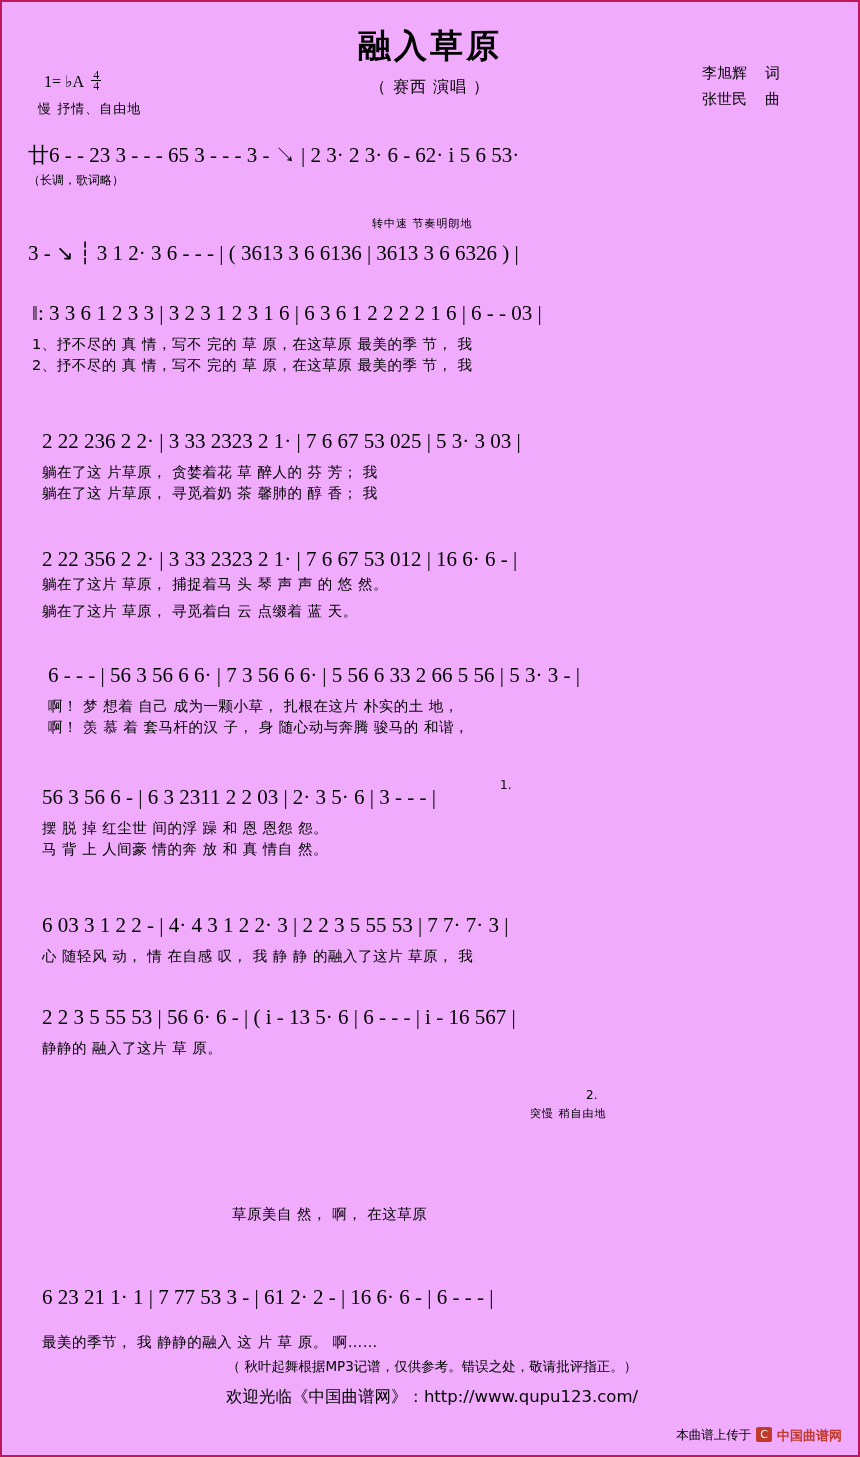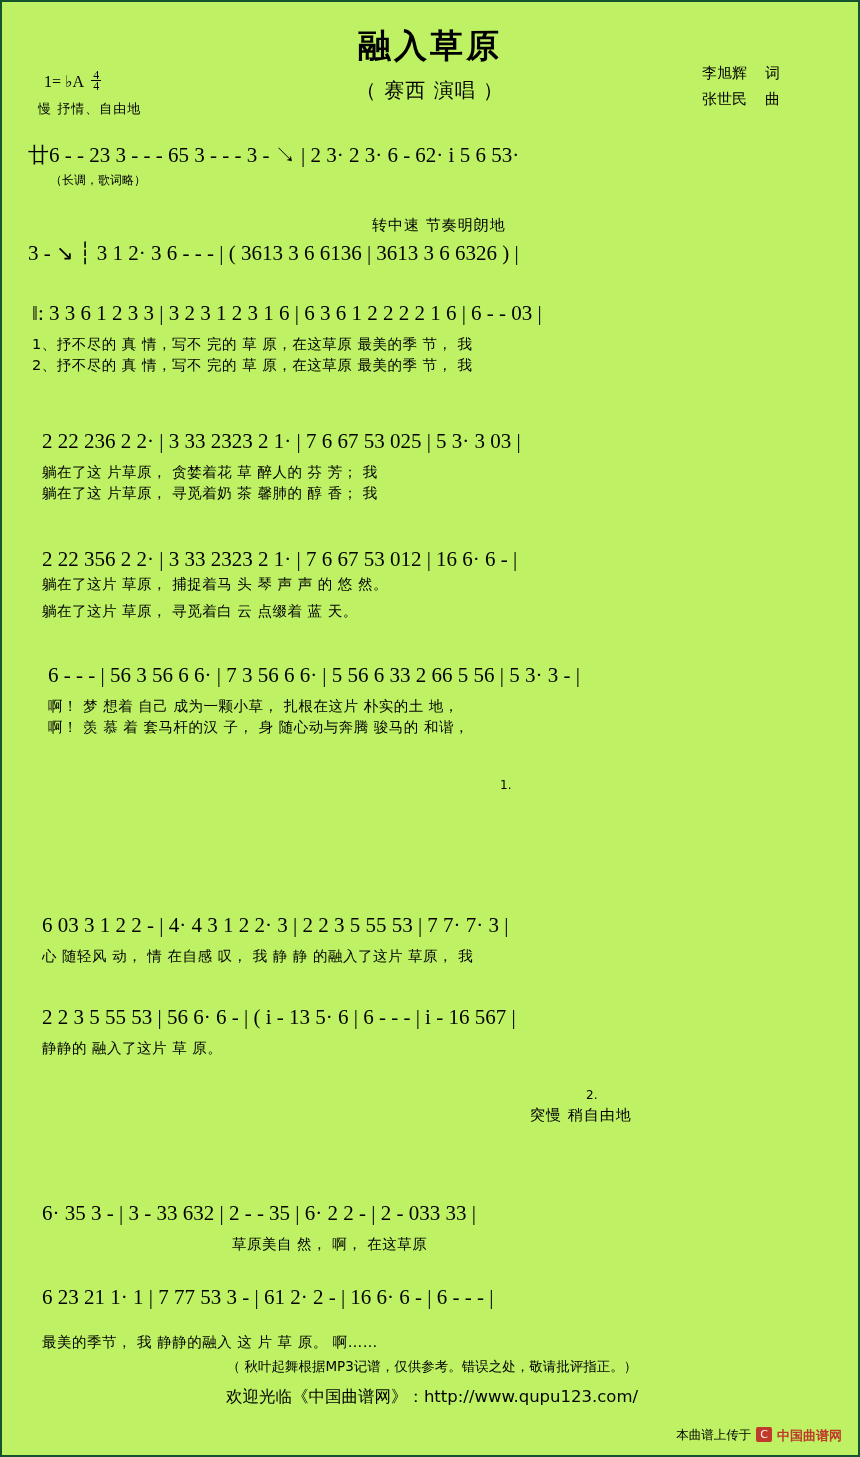--- a/index.html
+++ b/index.html
@@ -12,37 +12,37 @@
     height: 1457px;
     position: relative;
     font-family: "Liberation Serif", serif;
     color: #000000;
     overflow: hidden;
   }
   .page {
     position: relative;
     width: 860px;
     height: 1457px;
-    border: 2px solid #14532d;
+    border: 2px solid #be185d;
     box-sizing: border-box;
-    background: #bef264;
+    background: #f0abfc;
   }
 
   
   .title {
     text-align: center;
     font-size: 33px;
     font-weight: bold;
     letter-spacing: 3px;
     margin-top: 22px;
     font-family: "DejaVu Sans", sans-serif;
   }
   .singer {
     text-align: center;
-    font-size: 20px;
+    font-size: 16px;
     margin-top: 8px;
     letter-spacing: 1px;
     font-family: "DejaVu Sans", sans-serif;
   }
   .credits {
     position: absolute;
     right: 78px;
     top: 58px;
     font-size: 15px;
     line-height: 26px;
@@ -86,21 +86,21 @@
     line-height: 21px;
     white-space: nowrap;
     font-family: "DejaVu Sans", sans-serif;
     letter-spacing: 0.5px;
   }
   .small {
     font-size: 12px;
     font-family: "DejaVu Sans", sans-serif;
   }
   .note-annot {
-    font-size: 15px;
+    font-size: 11px;
     font-family: "DejaVu Sans", sans-serif;
     letter-spacing: 1px;
   }
   .footer-note {
     text-align: center;
     font-size: 13.5px;
     font-family: "DejaVu Sans", sans-serif;
   }
   .footer-link {
     text-align: center;
@@ -155,21 +155,21 @@
     <span>1= ♭A</span>
     <span class="frac">
       <span style="display:block;border-bottom:1px solid #000;padding:0 2px;">4</span>
       <span style="display:block;padding:0 2px;">4</span>
     </span>
   </div>
   <div class="tempo-mark">慢 抒情、自由地</div>
 
   <div class="abs" style="left:26px; top:138px;">
     <div class="notes">廿6 - - 23 3 - - -  65 3 - - -  3 - ↘ | 2 3·  2 3· 6 - 62· i 5  6 53·</div>
-    <div class="small" style="margin-top:2px;margin-left:22px;">（长调，歌词略）</div>
+    <div class="small" style="margin-top:2px;">（长调，歌词略）</div>
   </div>
 
   <div class="abs" style="left:370px; top:214px;">
     <div class="note-annot">转中速 节奏明朗地</div>
   </div>
   <div class="abs" style="left:26px; top:236px;">
     <div class="notes">3 - ↘ ┆ 3 1 2·  3  6 - - -  | ( 3613 3 6 6136 | 3613 3 6 6326 ) |</div>
   </div>
 
   <div class="abs" style="left:30px; top:296px;">
@@ -189,39 +189,43 @@
     <div class="lyr">躺在了这片 草原，    捕捉着马  头 琴       声 声 的 悠            然。</div>
     <div class="lyr" style="margin-top:6px;">躺在了这片 草原，    寻觅着白     云       点缀着 蓝            天。</div>
   </div>
 
   <div class="abs" style="left:46px; top:658px;">
     <div class="notes">6 - - - | 56 3 56 6 6· | 7 3 56 6 6· | 5 56 6 33 2 66 5 56 | 5 3· 3 - |</div>
     <div class="lyr" style="margin-top:6px;">啊！      梦 想着 自己      成为一颗小草，  扎根在这片  朴实的土          地，</div>
     <div class="lyr">啊！      羡 慕     着       套马杆的汉 子，  身 随心动与奔腾  骏马的 和谐，</div>
   </div>
 
+  <div class="abs" style="left:40px; top:780px;">
+    <div class="notes">56 3 56 6 - | 6 3 2311 2 2 03 | 2· 3 5· 6 | 3 - - - |</div>
+    <div class="lyr" style="margin-top:6px;">摆 脱    掉     红尘世  间的浮 躁  和  恩   恩怨         怨。</div>
+    <div class="lyr">马     背   上     人间豪 情的奔 放  和  真   情自         然。</div>
+  </div>
   <div class="abs small" style="left:498px; top:776px;">1.</div>
 
   <div class="abs" style="left:40px; top:908px;">
     <div class="notes">6 03 3 1 2 2 - | 4· 4 3 1 2 2· 3 | 2 2 3 5 55 53 | 7 7· 7· 3 |</div>
     <div class="lyr" style="margin-top:6px;">心 随轻风 动，   情 在自感  叹，  我  静  静 的融入了这片  草原，      我</div>
   </div>
 
   <div class="abs" style="left:40px; top:1000px;">
     <div class="notes">2 2 3 5 55 53 | 56 6· 6 - | ( i - 13 5· 6 | 6 - - - | i - 16 567 |</div>
     <div class="lyr" style="margin-top:6px;">静静的 融入了这片  草 原。</div>
   </div>
 
   <div class="abs small" style="left:584px; top:1086px;">2.</div>
   <div class="abs" style="left:528px; top:1104px;">
     <div class="note-annot">突慢 稍自由地</div>
   </div>
 
   <div class="abs" style="left:40px; top:1196px;">
-    <div class="notes">6·  35 3 - | 3 - 33 632 | 2 - - 35 | 6· 2 2 - | 2 - 033 33 |</div>
     <div class="lyr" style="margin-top:6px; padding-left:190px;">草原美自       然，      啊，                      在这草原</div>
   </div>
 
   <div class="abs" style="left:40px; top:1280px;">
     <div class="notes">6 23 21 1· 1 | 7 77 53 3 - | 61 2· 2 - | 16 6· 6 - | 6 - - - |</div>
     <div class="lyr" style="margin-top:20px;">最美的季节，    我  静静的融入    这 片       草 原。        啊……</div>
   </div>
 
   <div class="abs footer-note" style="left:0; top:1356px; width:860px;">（ 秋叶起舞根据MP3记谱，仅供参考。错误之处，敬请批评指正。）</div>
   <div class="abs footer-link" style="left:0; top:1376px; width:860px;">欢迎光临《中国曲谱网》：http://www.qupu123.com/</div>

